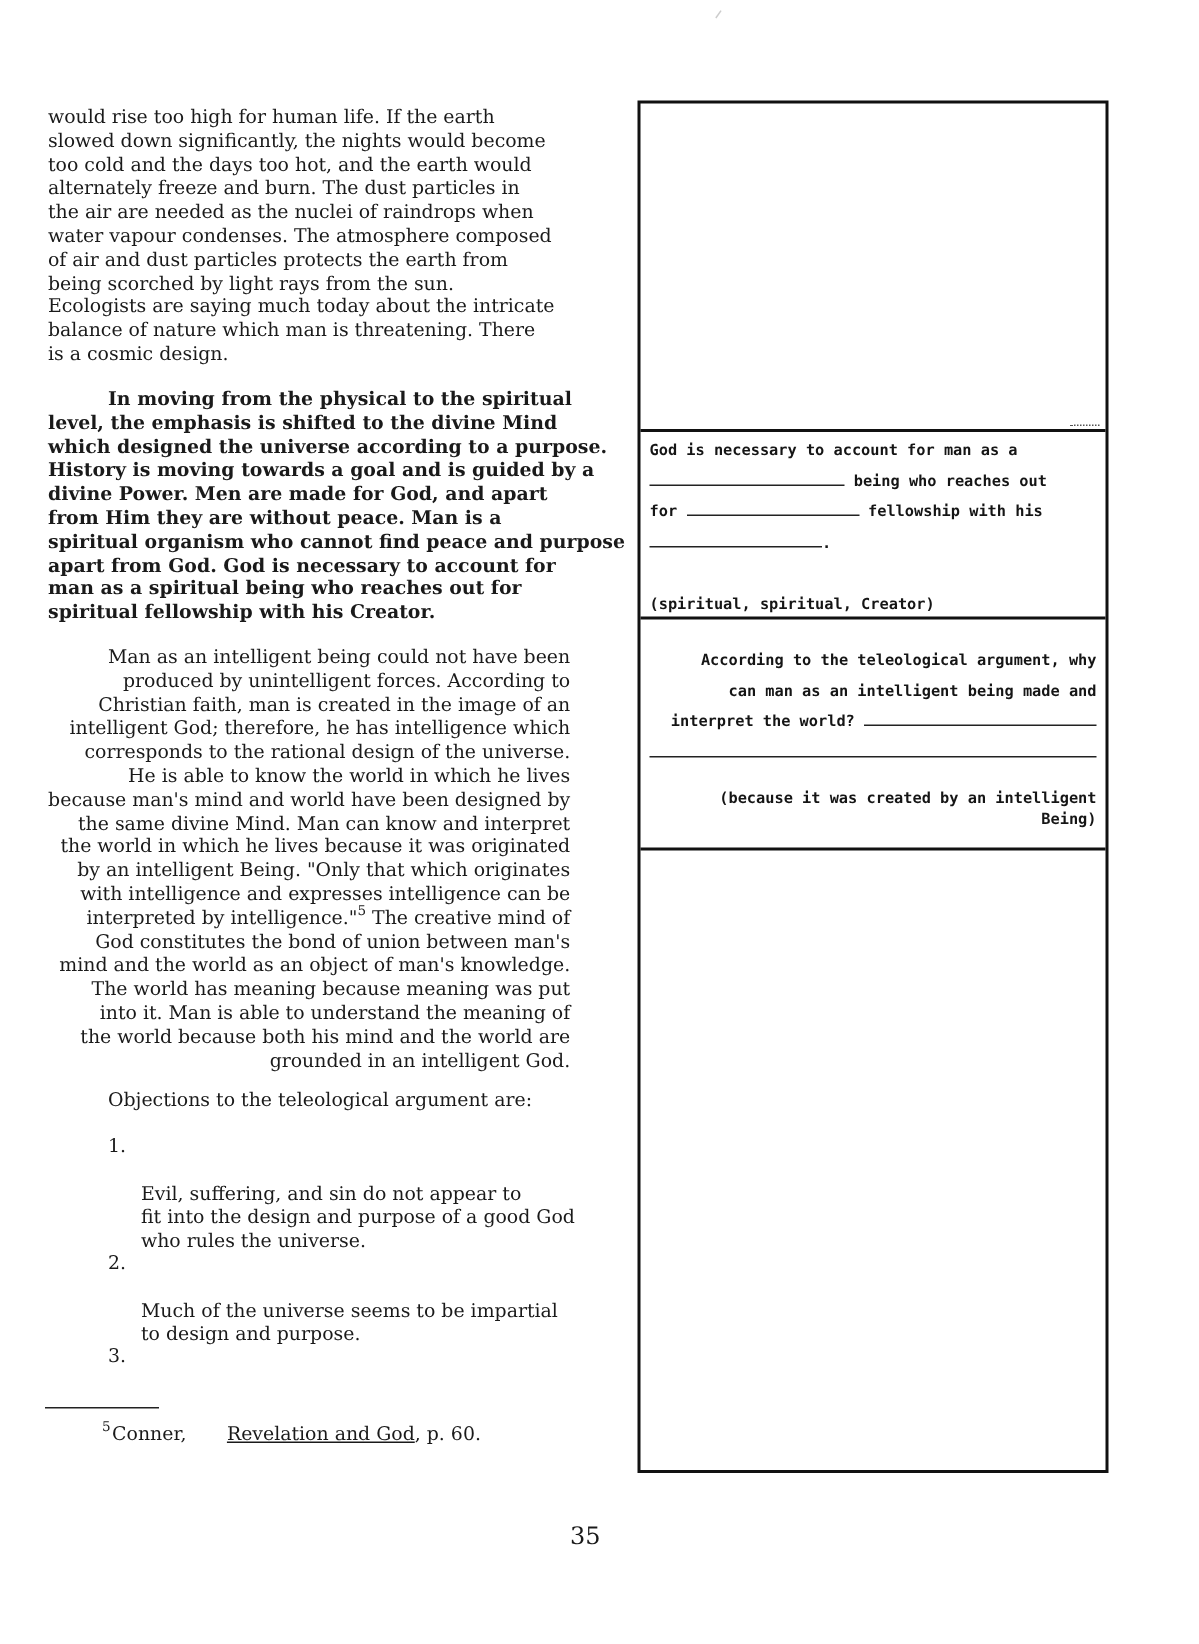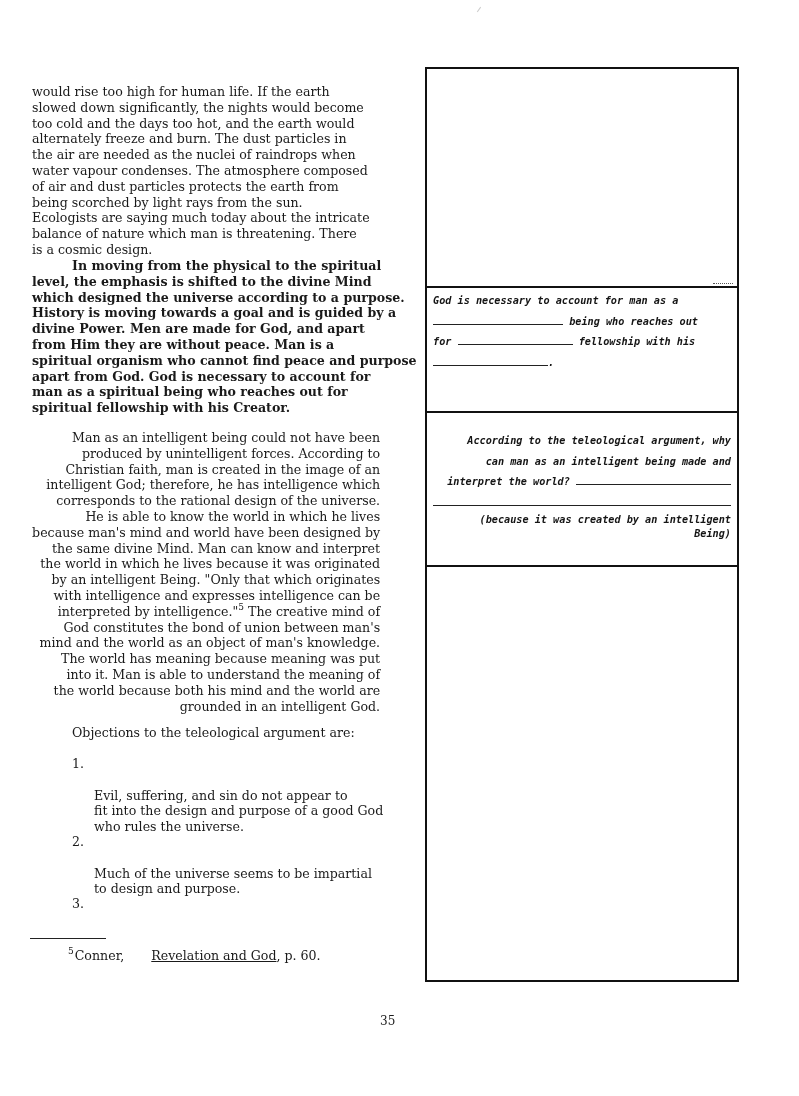--- a/index.html
+++ b/index.html
@@ -28,21 +28,21 @@
     .left-col {
       position: absolute;
       left: 32px;
       top: 70px;
       width: 392px;
       font-size: 12.6px;
       line-height: 15.8px;
     }
     .para { margin: 0; white-space: pre-line; }
     .para.indent { text-indent: 40px; }
-    .p1 { position: absolute; left: 0; top: 0; margin-top: 14px; }
+    .p1 { position: absolute; left: 0; top: 0; }
     .p2 { position: absolute; left: 0; top: 188px; font-weight: bold; }
     .p3 { position: absolute; left: 0; top: 360px; text-align: right; }
     .p4 { position: absolute; left: 40px; top: 655px; }
     .list { position: absolute; left: 40px; top: 686px; width: 360px; padding: 0; margin: 0; list-style: none; }
     .list-item { position: relative; padding-left: 22px; white-space: pre-line; }
     .list-item .num { position: absolute; left: 0; top: 0; }
     .li1 { position: absolute; top: 0; }
     .li2 { position: absolute; top: 78px; }
     .li3 { position: absolute; top: 140px; }
     sup { font-size: 9px; vertical-align: 6px; line-height: 0; }
@@ -53,21 +53,21 @@
     }
     .footnote {
       position: absolute; left: 68px; top: 948px;
       font-size: 12.6px; line-height: 16px;
     }
     .footnote .fn-mark { font-size: 9px; position: relative; top: -6px; margin-right: 1px; }
     .footnote .title { text-decoration: underline; margin-left: 23px; }
 
     .page-number {
       position: absolute; left: 380px; top: 1014px;
-      font-size: 12px;
+      font-size: 16px;
     }
 
     
     .box {
       position: absolute;
       left: 425px;
       top: 67px;
       width: 314px;
       height: 915px;
       border: 2.5px solid #111;
@@ -76,36 +76,35 @@
     .hr { position: absolute; left: 0; right: 0; border-top: 2px solid #111; }
     .hr1 { top: 217px; }
     .hr2 { top: 342px; }
     .hr3 { top: 496px; }
 
     .frame-text {
       position: absolute;
       left: 6px;
       right: 6px;
       font-family: "DejaVu Sans Mono", monospace;
-      font-style: italic;
       font-weight: bold;
       font-size: 10.2px;
       color: #151515;
     }
     .frame1 { top: 222px; line-height: 20.5px; }
     .frame2 { top: 362px; line-height: 20.5px; text-align: right; }
     .blank { display: inline-block; border-bottom: 1px solid #222; height: 11px; vertical-align: baseline; }
     .b-long { width: 130px; }
     .b-med { width: 115px; }
     .b-short { width: 115px; }
     .b-rest { width: 155px; }
     .b-full { width: 298px; }
     .answer { display: block; }
     .f1-answer { margin-top: 21px; }
-    .f2-answer { line-height: 14px; }
+    .f2-answer { margin-top: 13px; line-height: 14px; }
     .f2-answer .cont { padding-left: 3px; }
     .tick-marks {
       position: absolute; right: 4px; top: 214px;
       width: 20px; border-top: 1px dotted #555;
     }
   </style>
 </head>
 <body>
 
 <div class="page">
@@ -181,20 +180,21 @@
     <div class="hr hr1"></div>
     <div class="tick-marks"></div>
     <div class="hr hr2"></div>
     <div class="hr hr3"></div>
 
     <div class="frame-text frame1">
       <span>God is necessary to account for man as a</span><br>
       <span class="blank b-long"></span><span> being who reaches out</span><br>
       <span>for </span><span class="blank b-med"></span><span> fellowship with his</span><br>
       <span class="blank b-short"></span><span>.</span>
+      <span class="answer f1-answer">(spiritual, spiritual, Creator)</span>
     </div>
 
     <div class="frame-text frame2">
       <span>According to the teleological argument, why</span><br>
       <span>can man as an intelligent being made and</span><br>
       <span>interpret the world? </span><span class="blank b-rest"></span><br>
       <span class="blank b-full"></span>
       <span class="answer f2-answer">
         <span>(because it was created by an intelligent</span><br>
         <span class="cont">Being)</span>

